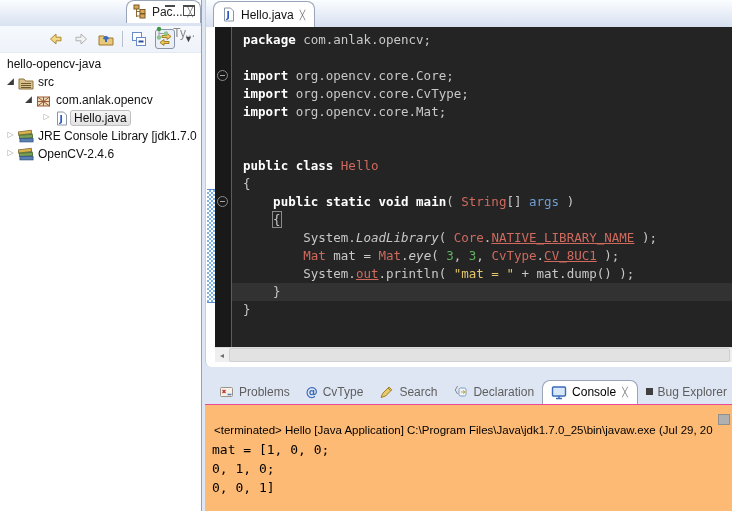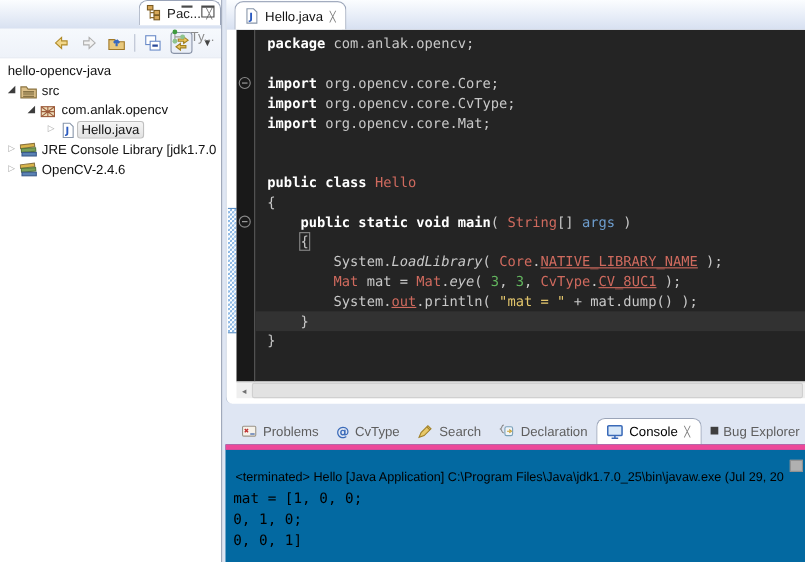--- a/index.html
+++ b/index.html
@@ -61,21 +61,21 @@
   .tk-par{color:#6e9ecf;}
   .tk-brk{color:#c8c8c8;outline:1px solid #8a8a8a;}
   .ehscroll{position:absolute;left:9px;right:0;top:347px;height:14px;background:#efefef;border-top:1px solid #dcdcdc;display:flex;align-items:center;}
   .ehscroll .sarrow{width:14px;text-align:center;font-size:8px;color:#707070;}
   .ehscroll .thumb{flex:1;height:12px;background:#e2e2e2;border:1px solid #d0d0d0;border-radius:2px;margin-right:2px;}
   
   .console{position:absolute;left:3px;top:378px;width:527px;height:133px;}
   .console-tabbar{height:26px;display:flex;align-items:flex-end;padding-left:6px;white-space:nowrap;overflow:hidden;justify-content:space-between;}
   .ctab{display:flex;align-items:center;gap:5px;padding:3px 8px 4px 8px;font-size:12px;color:#5e5e5e;height:24px;box-sizing:border-box;}
   .ctab.active{background:#fff;border:1px solid #9aa4b8;border-bottom:none;border-radius:8px 8px 0 0;color:#000;}
-  .console-body{position:absolute;left:0;top:26px;right:0;bottom:0;background:#0369a1;border-top:5px solid #ec4899;}
+  .console-body{position:absolute;left:0;top:26px;right:0;bottom:0;background:#fdba74;border-top:1px solid #ec4899;}
   .console-toolbar{height:18px;position:relative;}
   .ctool-sq{position:absolute;right:2px;top:9px;width:10px;height:9px;background:#b0b0b0;border:1px solid #909090;}
   .console-title{font-size:11.5px;color:#000;padding:1px 0 1px 9px;white-space:nowrap;overflow:hidden;}
   .console-output{margin:3px 0 0 7px;font-family:"DejaVu Sans Mono",monospace;font-size:13px;line-height:19px;color:#000;}
   .ico{display:inline-flex;align-items:center;justify-content:center;}
   .at{color:#3a6ab8;font-weight:bold;font-size:12px;font-family:"DejaVu Sans",sans-serif;}
   .bugsq{width:7px;height:7px;background:#3f3f3f;display:inline-block;}
 </style>
 </head>
 <body>

